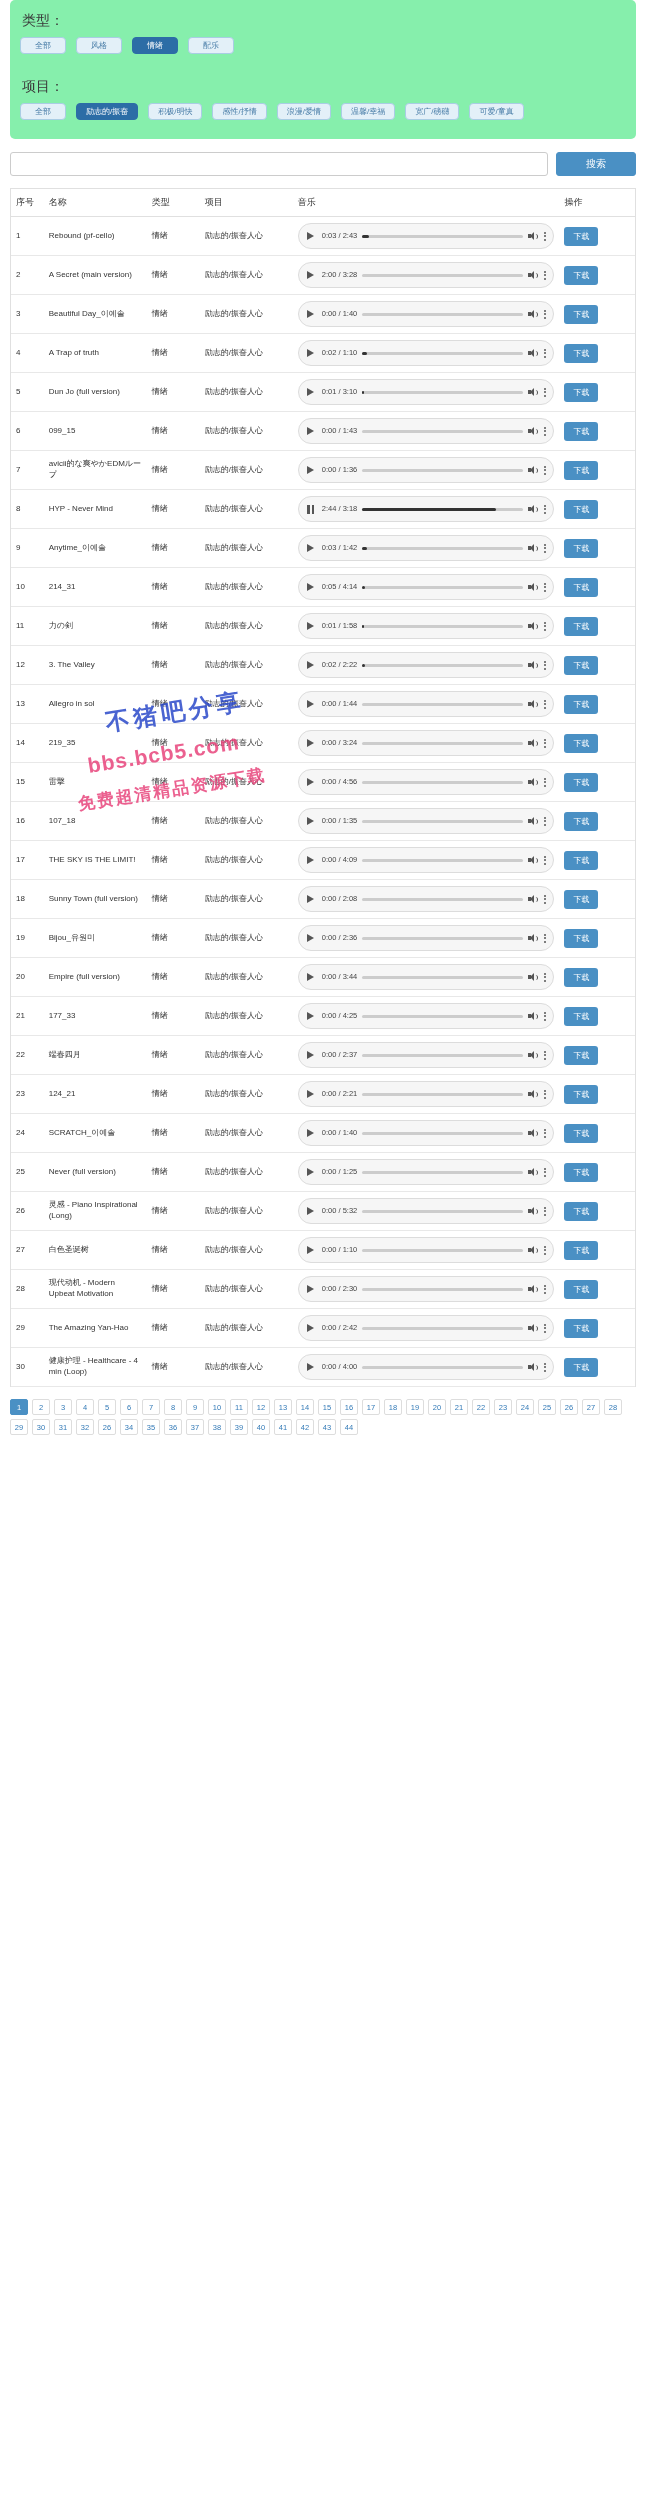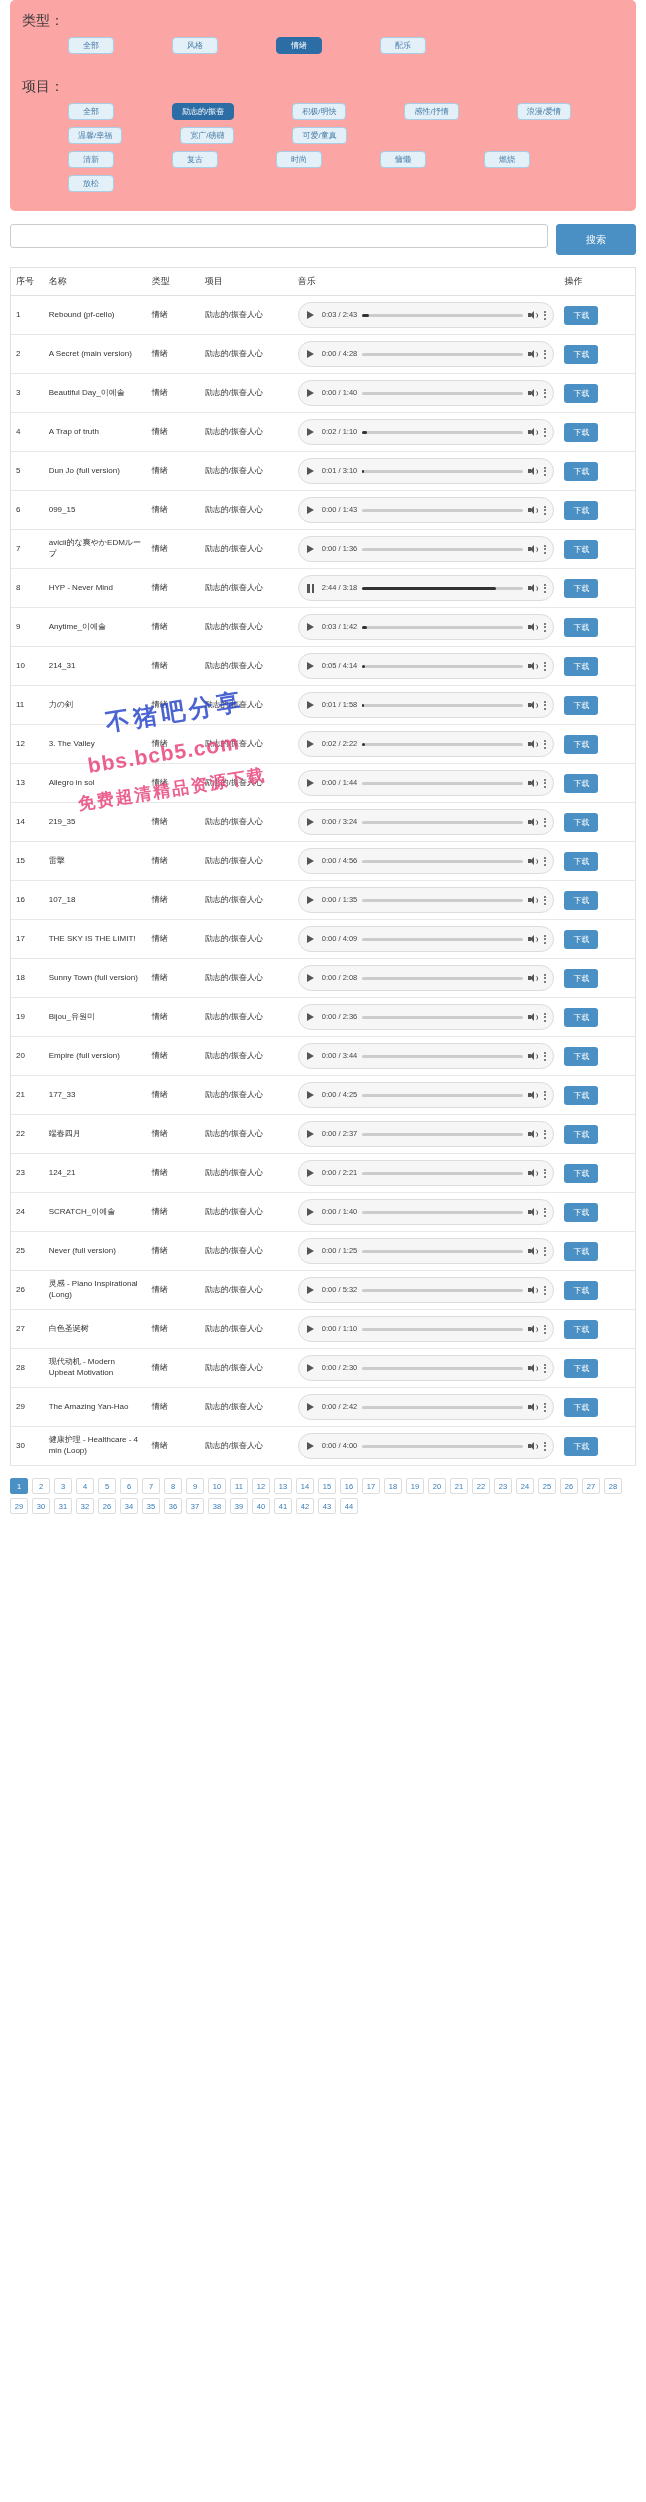--- a/index.html
+++ b/index.html
@@ -21,21 +21,21 @@
     font-size: 23px;
     font-weight: bold;
     color: #222;
     padding: 14px 0 12px;
     letter-spacing: 1px;
   }
 
   
   .filter-panel {
     margin: 0 10px;
-    background: #fca5a5;
+    background: #86efac;
     border-radius: 5px;
     padding: 10px 10px 12px 10px;
   }
   .filter-label {
     font-size: 14px;
     color: #3a3a3a;
     margin: 2px 0 7px 2px;
     font-weight: normal;
   }
   .tag-row {
@@ -52,21 +52,20 @@
     height: 17px;
     padding: 0 9px;
     border: 1px solid #a9cde4;
     border-radius: 4px;
     background: #e3f0f8;
     color: #4a7ea8;
     font-size: 8px;
     line-height: 1;
     white-space: nowrap;
     cursor: pointer;
-    margin-left: 48px;
   }
   .tag.active {
     background: #2c6da6;
     border-color: #2c6da6;
     color: #ffffff;
   }
   .filter-label.second { margin-top: 24px; }
 
   
   .search-bar {
@@ -80,21 +79,21 @@
     border: 1px solid #ccc;
     border-radius: 3px;
     padding: 0 8px;
     font-size: 10px;
     color: #333;
     background: #fff;
     outline: none;
   }
   .search-btn {
     width: 80px;
-    height: 31px;
+    height: 24px;
     background: #4a90c4;
     border: 1px solid #4a90c4;
     border-radius: 3px;
     color: #fff;
     font-size: 10px;
     cursor: pointer;
     font-family: inherit;
   }
 
   
@@ -321,28 +320,20 @@
     <div class="filter-label second">项目：</div>
     <div class="tag-row" id="project-tag-row-1">
         <div class="tag">全部</div>
         <div class="tag active">励志的/振奋</div>
         <div class="tag">积极/明快</div>
         <div class="tag">感性/抒情</div>
         <div class="tag">浪漫/爱情</div>
         <div class="tag">温馨/幸福</div>
         <div class="tag">宽广/磅礴</div>
         <div class="tag">可爱/童真</div>
-      </div>
-    <div class="tag-row" id="project-tag-row-2">
-        <div class="tag">清新</div>
-        <div class="tag">复古</div>
-        <div class="tag">时尚</div>
-        <div class="tag">慵懒</div>
-        <div class="tag">燃烧</div>
-        <div class="tag">放松</div>
       </div>
   </div>
 
   <div class="search-bar">
     <input class="search-input" type="text" placeholder="" style="">
     <button class="search-btn">搜索</button>
   </div>
 
   <div class="table-wrap">
     <table class="music-table">
@@ -396,21 +387,21 @@
           <tr>
             <td>2</td>
             <td>A Secret (main version)</td>
             <td>情绪</td>
             <td>励志的/振奋人心</td>
             <td>
               <div class="player">
                 <span class="pp">
                   <span class="tri"></span>
                 </span>
-                <span class="ptime">0:00 / 4:28</span>
+                <span class="ptime">2:00 / 3:28</span>
                 <span class="track">
                   <span class="fill" style="width:0%"></span>
                 </span>
                 <span class="spk">
                   <span class="body"></span>
                   <span class="cone"></span>
                   <span class="wave"></span>
                 </span>
                 <span class="kebab">
                   <i></i>

